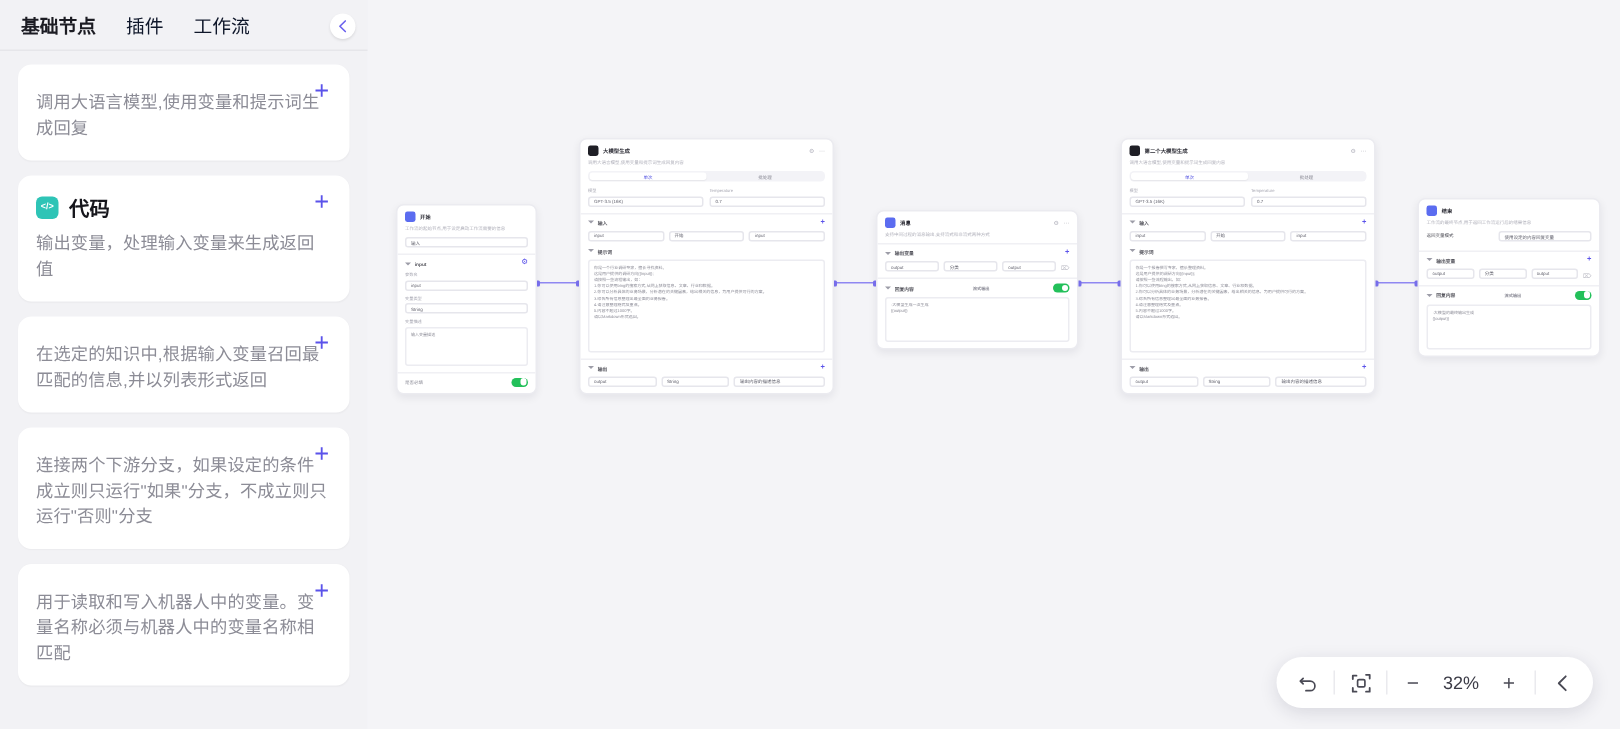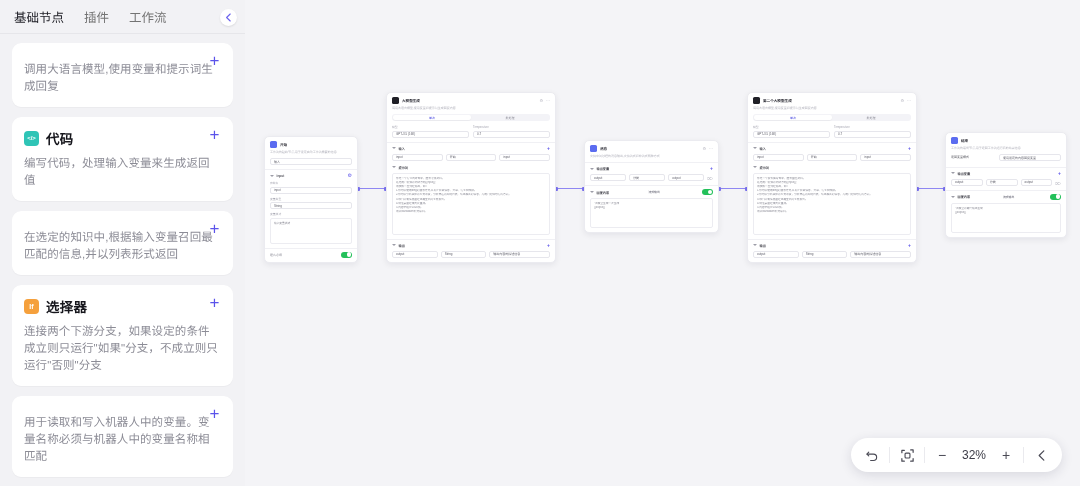--- a/index.html
+++ b/index.html
@@ -23,26 +23,26 @@
   .sb-tabs {
     height: 34px;
     display: flex; align-items: center;
     padding: 0 14px;
     border-bottom: 1px solid #e6e6ea;
     background: #f2f2f5;
     position: relative;
   }
   .sb-tab {
     font-size: 12.5px;
-    color: #737373;
+    color: #0f172a;
     margin-right: 20px;
     cursor: pointer;
     white-space: nowrap;
   }
-  .sb-tab.active { color: #1c1c23; font-weight: normal; }
+  .sb-tab.active { color: #1c1c23; font-weight: bold; }
   .sb-collapse {
     position: absolute; right: 8px; top: 9px;
     width: 17px; height: 17px;
     border-radius: 50%;
     background: #ffffff;
     display: flex; align-items: center; justify-content: center;
     box-shadow: 0 1px 2px rgba(0,0,0,.10);
     cursor: pointer;
   }
   .sb-collapse svg { display: block; }
@@ -299,33 +299,29 @@
         <span class="nc-plus">+</span>
         <div class="nc-desc">调用大语言模型,使用变量和提示词生成回复</div>
       </div>
 
       <div class="node-card">
         <div class="nc-head">
           <span class="nc-icon" style="background:#2ec4b6;font-size:6px">&lt;/&gt;</span>
           <span class="nc-title">代码</span>
         </div>
         <span class="nc-plus">+</span>
-        <div class="nc-desc">编写代码，处理输入变量来生成返回值</div>
+        <div class="nc-desc">输出变量，处理输入变量来生成返回值</div>
       </div>
 
       <div class="node-card">
         <span class="nc-plus">+</span>
         <div class="nc-desc">在选定的知识中,根据输入变量召回最匹配的信息,并以列表形式返回</div>
       </div>
 
       <div class="node-card">
-        <div class="nc-head">
-          <span class="nc-icon" style="background:#f5a03c;font-size:7px">If</span>
-          <span class="nc-title">选择器</span>
-        </div>
         <span class="nc-plus">+</span>
         <div class="nc-desc">连接两个下游分支，如果设定的条件成立则只运行"如果"分支，不成立则只运行"否则"分支</div>
       </div>
 
       <div class="node-card">
         <span class="nc-plus">+</span>
         <div class="nc-desc">用于读取和写入机器人中的变量。变量名称必须与机器人中的变量名称相匹配</div>
       </div>
 
     </div>

